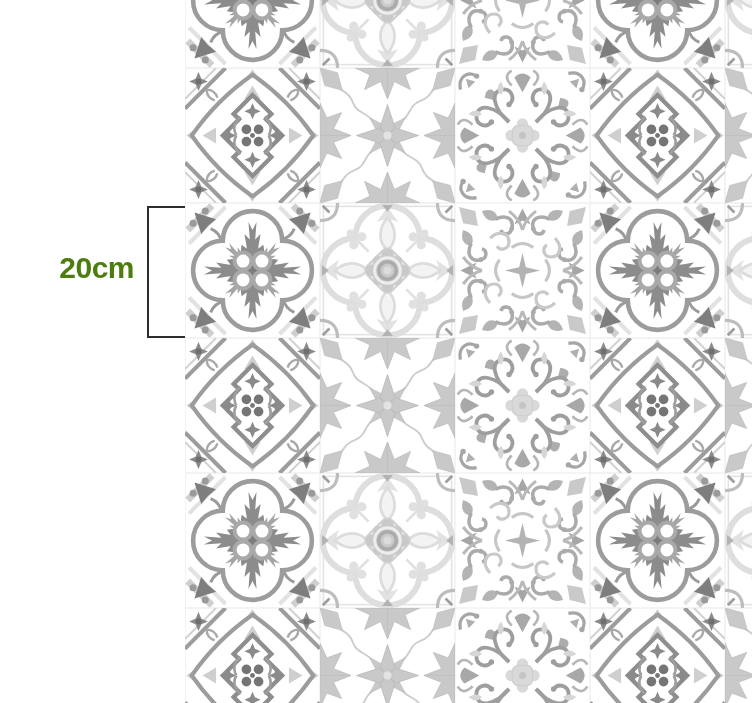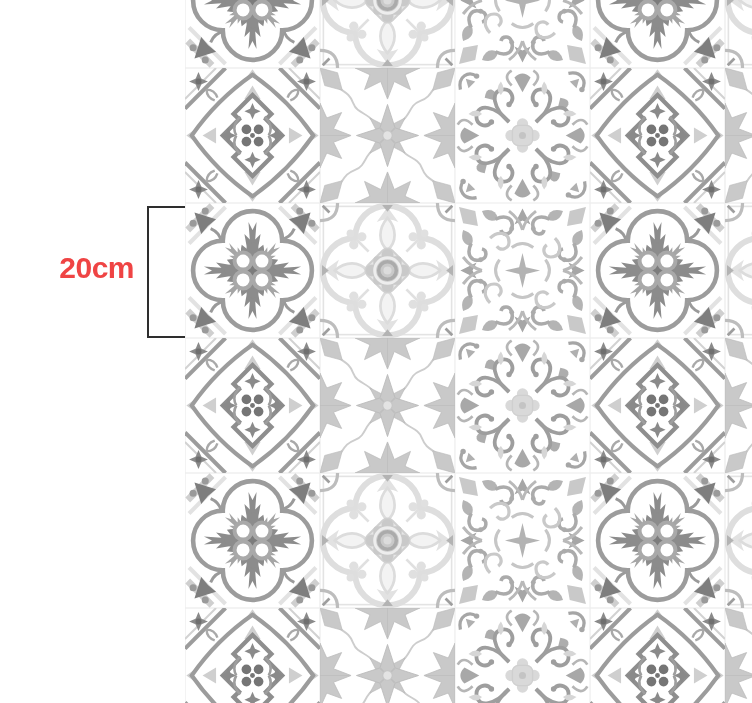--- a/index.html
+++ b/index.html
@@ -5,21 +5,21 @@
   html,body{margin:0;padding:0;}
   body{
     width:752px;height:703px;position:relative;overflow:hidden;
     background:#ffffff;font-family:"Liberation Sans",sans-serif;
   }
   .stage{position:absolute;left:0;top:0;width:752px;height:703px;overflow:hidden;}
 
   
   .dim-label{
     position:absolute;left:30px;top:251px;width:104px;
-    text-align:right;font-size:30px;font-weight:700;color:#ef4444;
+    text-align:right;font-size:30px;font-weight:700;color:#4d7c0f;
     letter-spacing:-0.5px;line-height:34px;
   }
   .dim-bracket{
     position:absolute;left:147px;top:206px;width:37px;height:128px;
     border-left:2px solid #2e2e2e;
     border-top:2px solid #2e2e2e;
     border-bottom:2px solid #2e2e2e;
   }
 
   

